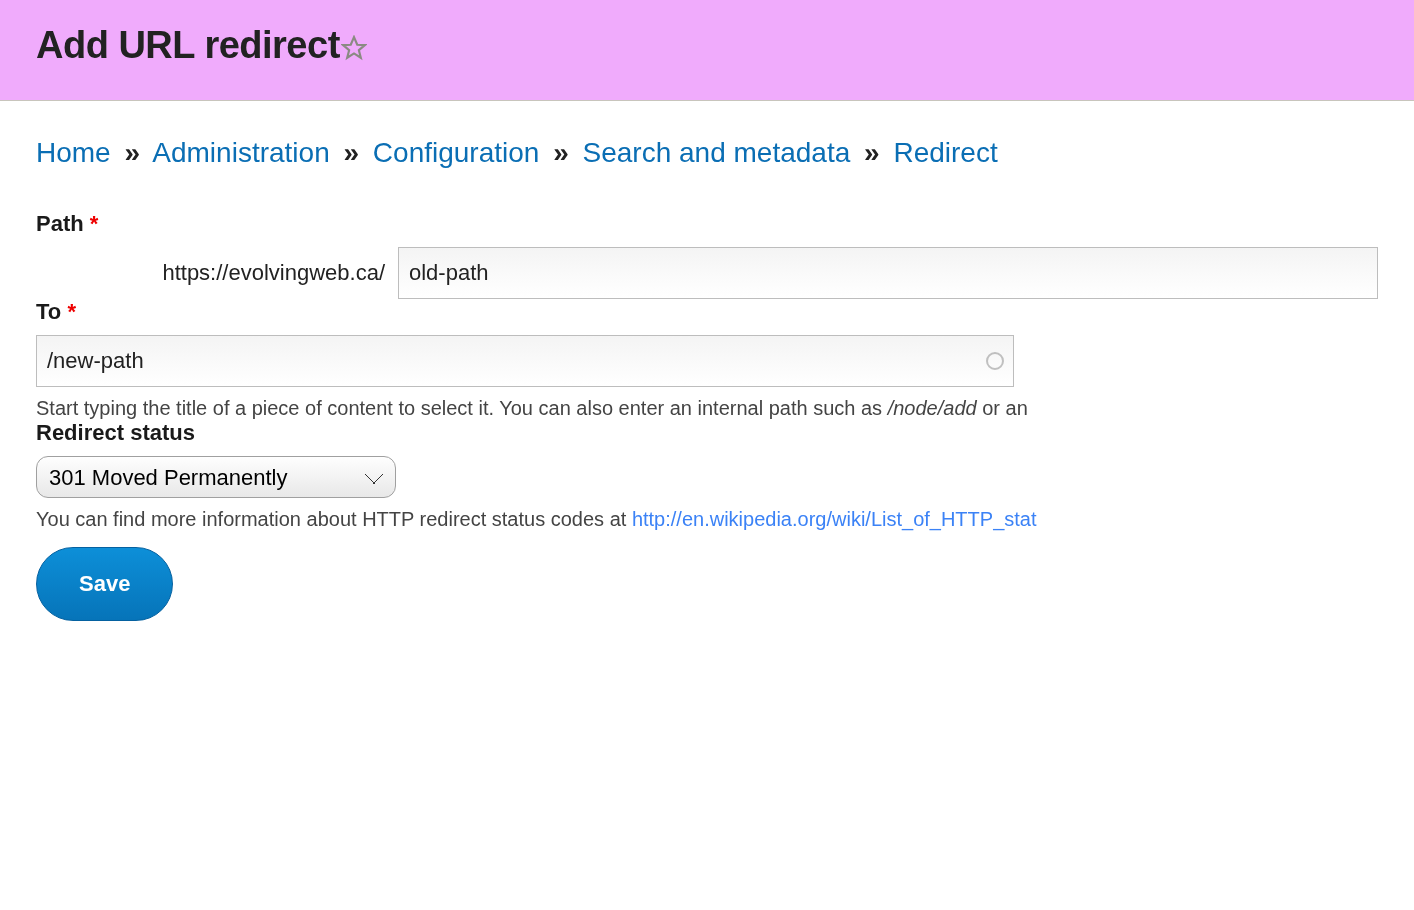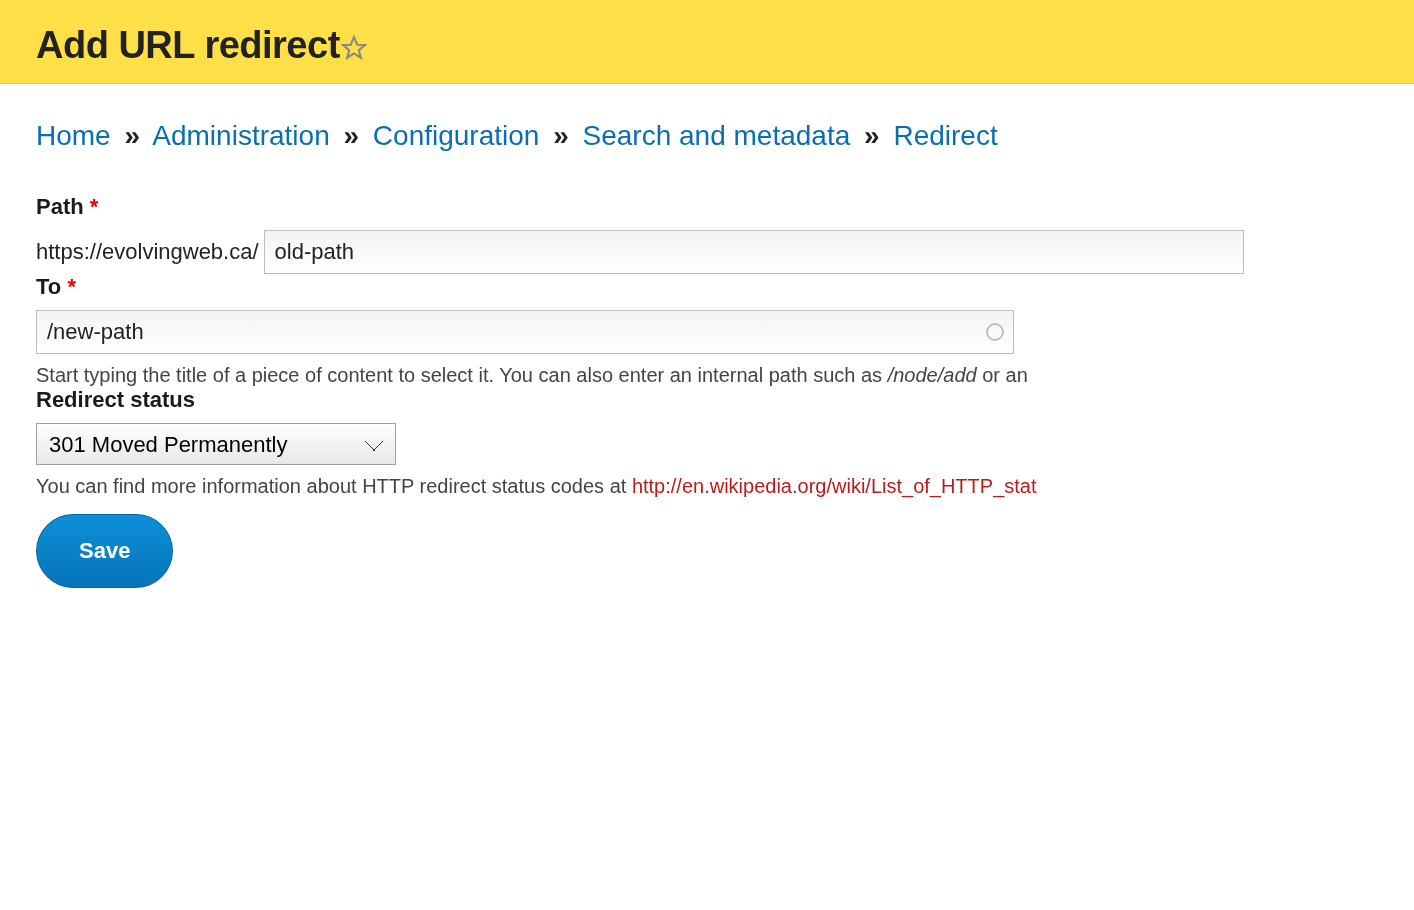--- a/index.html
+++ b/index.html
@@ -5,22 +5,22 @@
     * { box-sizing: border-box; margin: 0; padding: 0; }
     body {
       font-family: "Lucida Grande", "Lucida Sans Unicode", Verdana, sans-serif;
       font-size: 22px;
       color: #222;
       background: #fff;
       width: 1414px;
       overflow: hidden;
     }
     .header-bar {
-      background: #fde047;
-      padding: 24px 36px 16px 36px;
+      background: #f0abfc;
+      padding: 24px 36px 33px 36px;
       border-bottom: 1px solid #c8c5bc;
       display: flex;
       align-items: center;
     }
     .page-title {
       font-size: 38px;
       font-weight: bold;
       color: #222;
       letter-spacing: -0.5px;
     }
@@ -58,33 +58,34 @@
       display: block;
       margin-bottom: 10px;
       color: #1a1a1a;
     }
     .required-mark {
       color: #e00;
     }
     .path-row {
       display: flex;
       align-items: center;
-      gap: 5px;
+      gap: 13px;
+      justify-content: flex-end;
     }
     .path-prefix {
       font-size: 22px;
       color: #222;
     }
     input.text-input {
       font-size: 22px;
       padding: 6px 10px;
       border: 1px solid #bdbdbd;
       background: linear-gradient(to bottom, #f4f4f4, #fff);
       color: #222;
-      height: 44px;
+      height: 52px;
     }
     .path-input {
       flex: 1;
       max-width: 980px;
     }
     .to-input {
       width: 978px;
       display: block;
     }
     .autocomplete-wrap {
@@ -106,29 +107,29 @@
     .description {
       font-size: 20px;
       color: #444;
       margin-top: 10px;
       white-space: nowrap;
     }
     .description em {
       font-style: italic;
     }
     .desc-link {
-      color: #b91c1c;
+      color: #3b82f6;
       text-decoration: none;
     }
     select.drupal-select {
       font-size: 22px;
       padding: 6px 52px 6px 12px;
       height: 42px;
       border: 1px solid #a0a0a0;
-      border-radius: 0;
+      border-radius: 12px;
       background: linear-gradient(to bottom, #fefefe, #e8e8e8);
       -webkit-appearance: none;
       -moz-appearance: none;
       appearance: none;
       background-image:
         linear-gradient(45deg, transparent 48%, #333 48%, #333 52%, transparent 52%),
         linear-gradient(-45deg, transparent 48%, #333 48%, #333 52%, transparent 52%),
         linear-gradient(to bottom, #fefefe, #e8e8e8);
       background-position: calc(100% - 20px) 55%, calc(100% - 12px) 55%, 0 0;
       background-size: 10px 10px, 10px 10px, 100% 100%;

